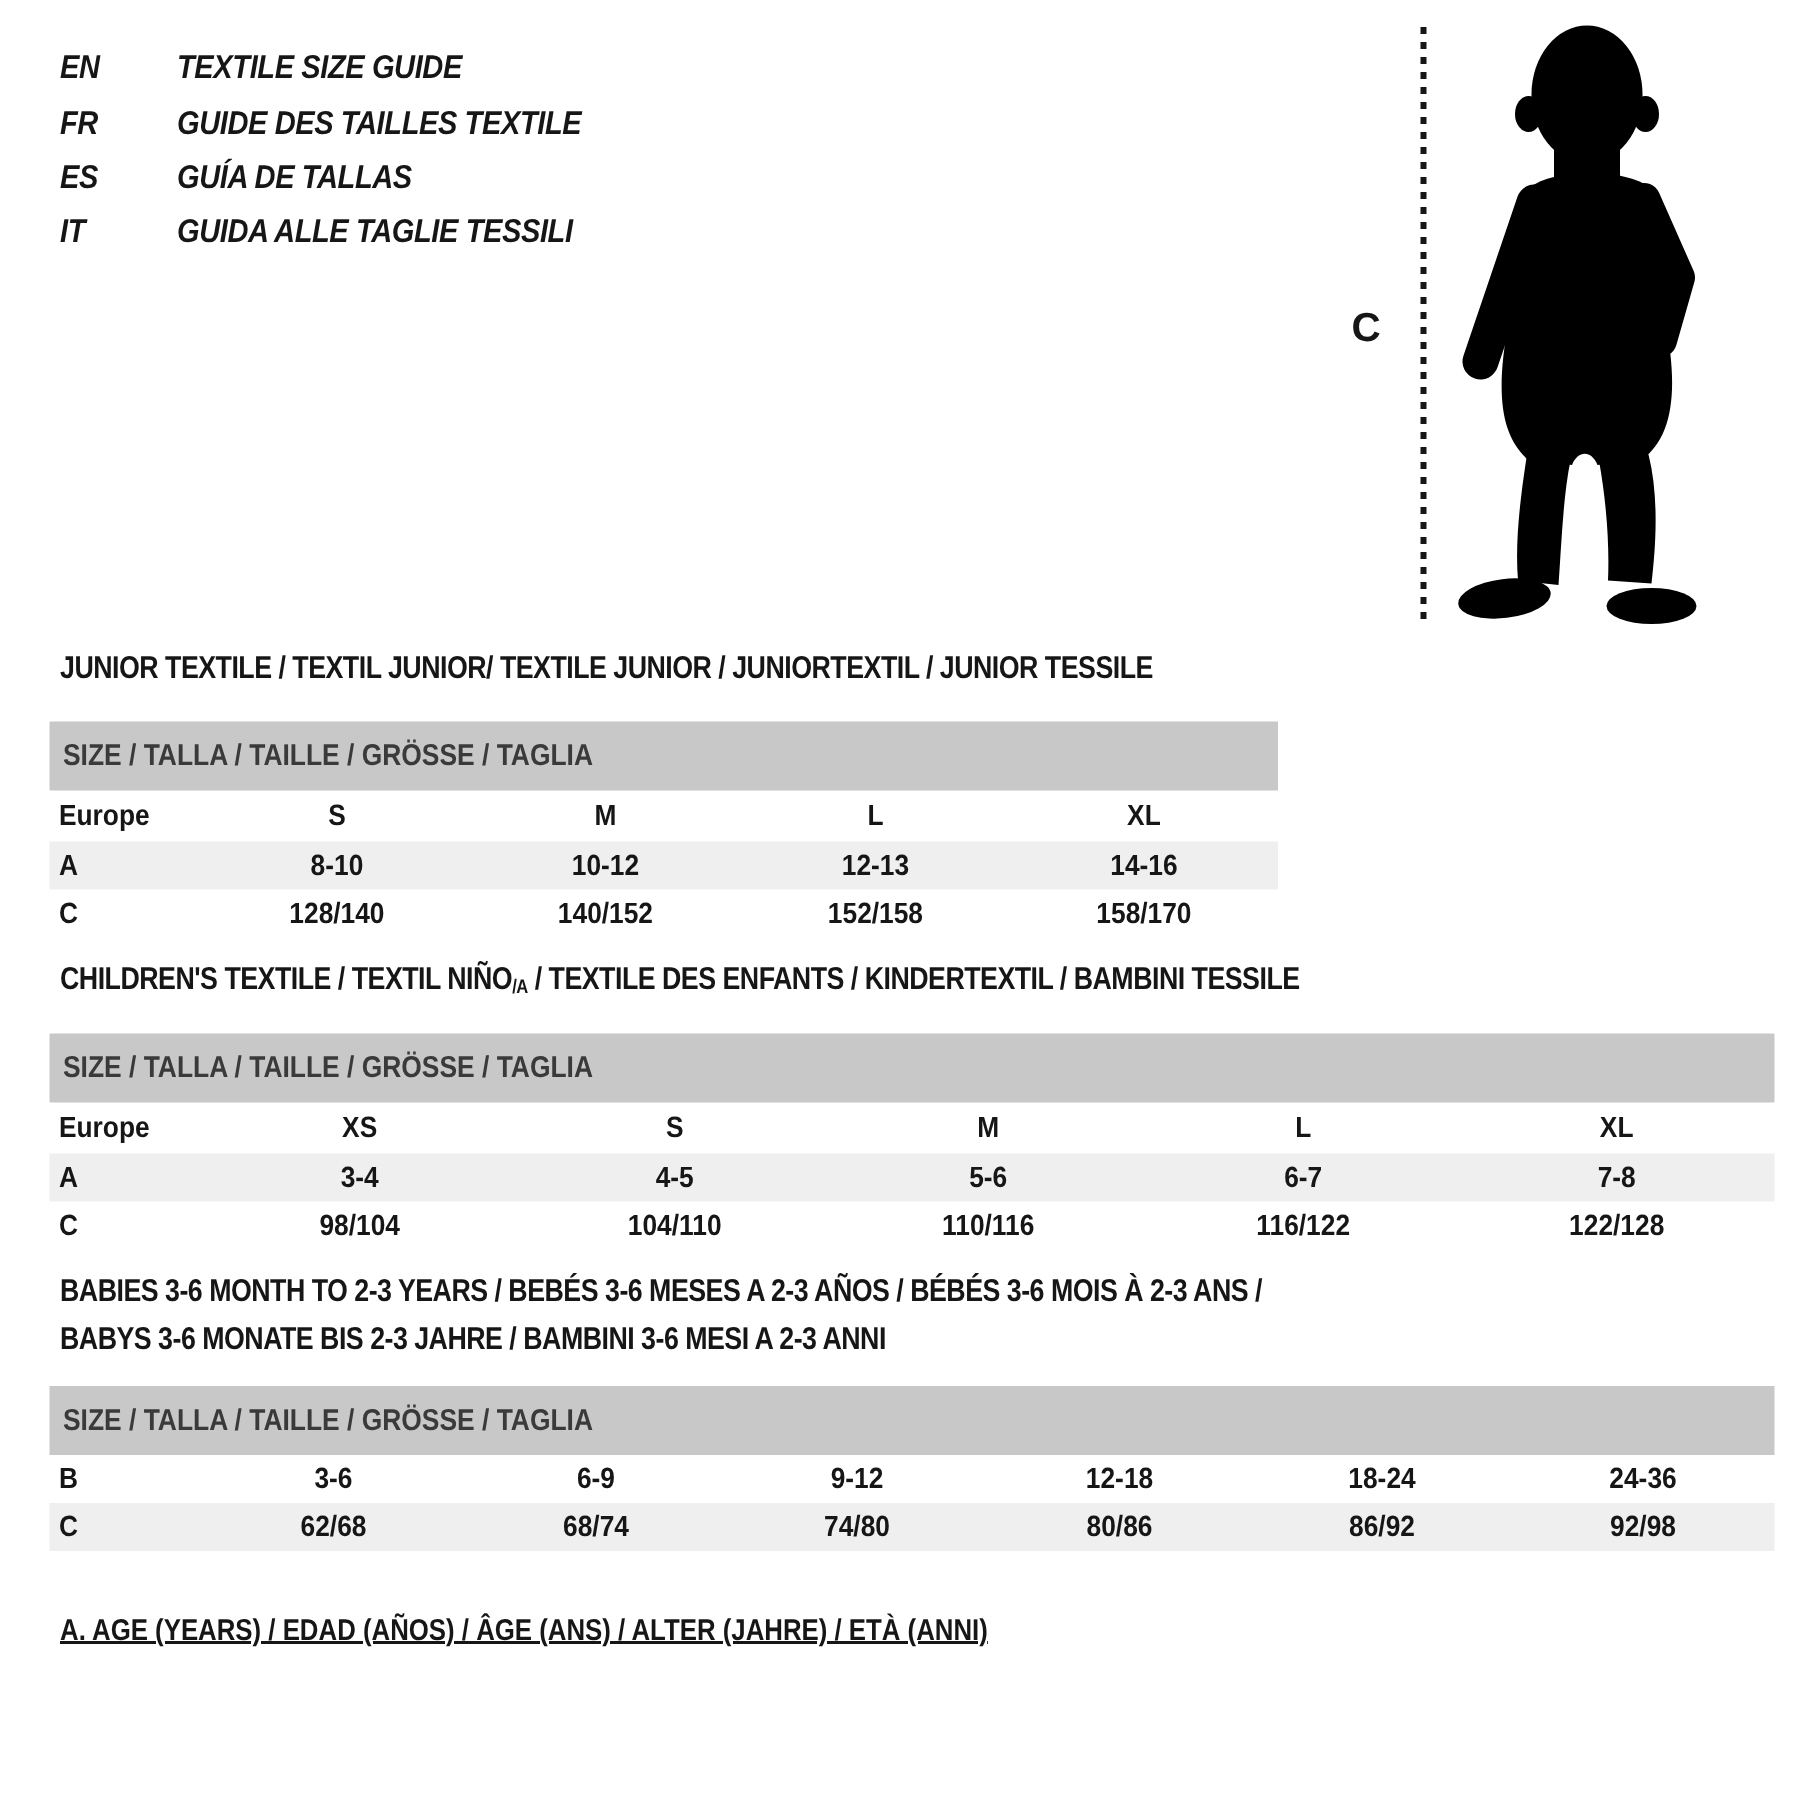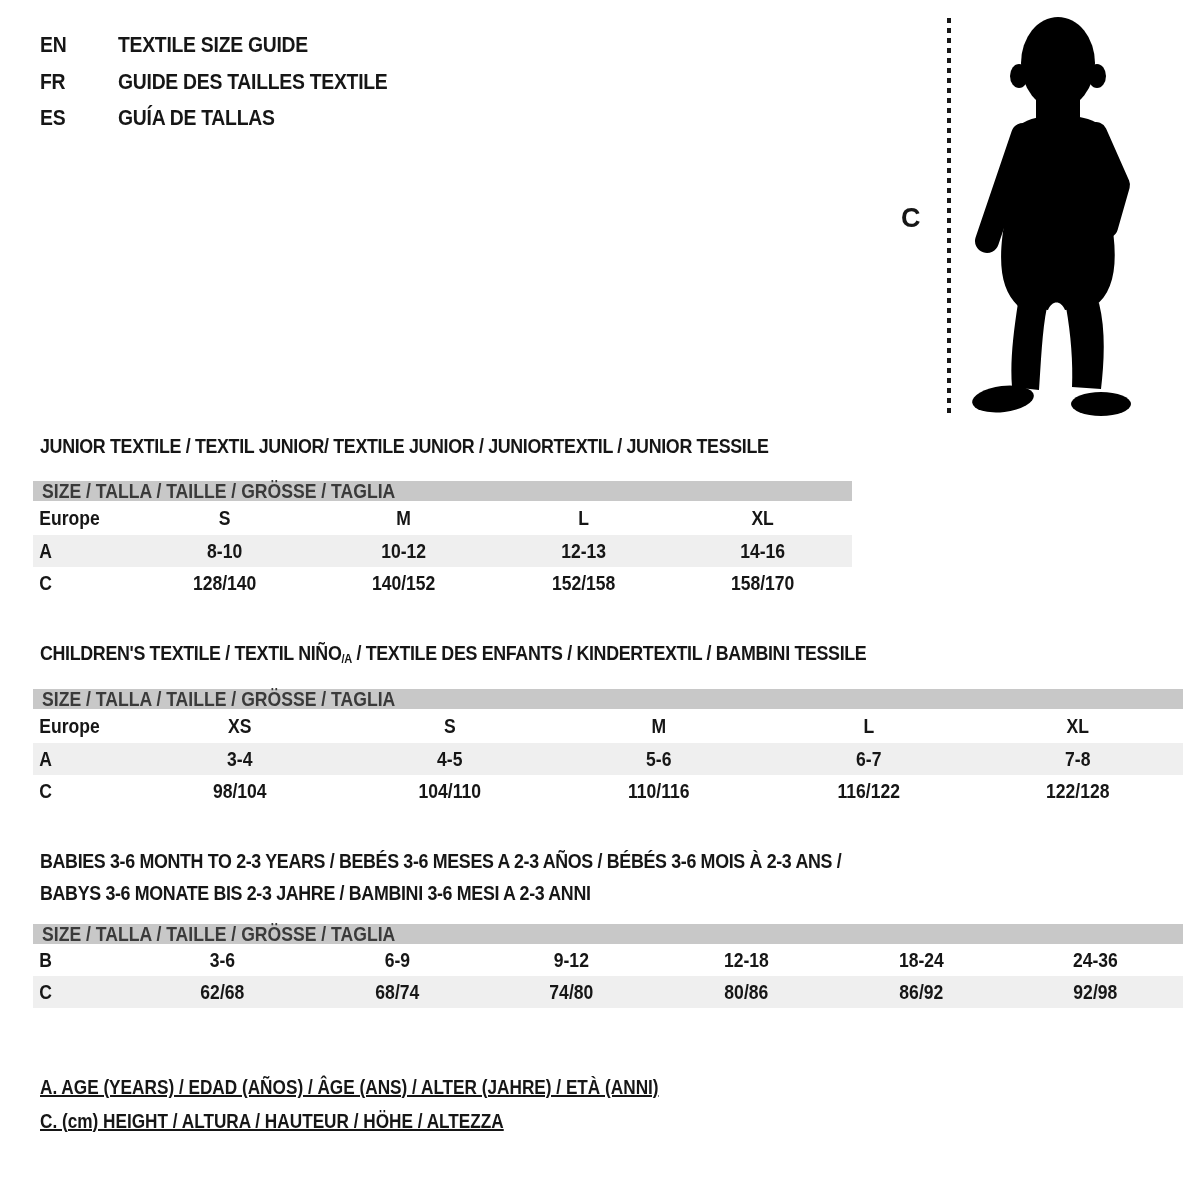--- a/index.html
+++ b/index.html
@@ -1,37 +1,37 @@
 <!DOCTYPE html>
 <html><head>
 <meta charset="utf-8">
 <style>
   * { margin:0; padding:0; box-sizing:border-box; }
   body { background:#ffffff; font-family:"Liberation Sans", "DejaVu Sans", sans-serif; }
   #page { position:relative; width:1200px; height:1200px; background:#ffffff; overflow:hidden; color:#161616; }
 
   
-  .lang-list { position:absolute; left:40px; top:27px; }
+  .lang-list { position:absolute; left:40px; top:27px;font-style:italic; }
   .lang-row { display:flex; height:36.4px; align-items:center; }
   .lang-code { width:78px; font-size:22px; font-weight:700; letter-spacing:-0.3px; transform:scaleX(0.88); transform-origin:0 50%; white-space:nowrap; }
   .lang-title { font-size:22px; font-weight:700; letter-spacing:-0.3px; transform:scaleX(0.88); transform-origin:0 50%; white-space:nowrap; }
 
   
   .dash-line { position:absolute; left:947px; top:18px; width:4px; height:398px;
       background-image:repeating-linear-gradient(to bottom, #161616 0px, #161616 5px, transparent 5px, transparent 10px); }
   .c-label { position:absolute; left:901px; top:203px; font-size:27px; font-weight:700; }
   .baby-svg { position:absolute; left:960px; top:13px; width:186px; height:406px; }
 
   
   .sec-title { position:absolute; left:40px; font-size:21px; font-weight:700; letter-spacing:-0.4px; transform:scaleX(0.85); transform-origin:0 50%; white-space:nowrap; }
   .sec-title sub { font-size:0.62em; vertical-align:-0.25em; font-weight:700; }
 
   
   .stable { position:absolute; }
-  .size-bar { background:#c8c8c8; height:20px; display:flex; align-items:center; padding-left:9px;
+  .size-bar { background:#c8c8c8; height:46px; display:flex; align-items:center; padding-left:9px;
       font-size:20px; font-weight:700; color:#3a3a3a; }
   .size-bar > span { transform:scaleX(0.88); transform-origin:0 50%; white-space:nowrap; }
   .trow { display:flex; align-items:center; height:32px; font-size:19.5px; font-weight:700; }
   .trow.shade { background:#efefef; }
   .lbl { width:102px; padding-left:7px; transform:scaleX(0.9); transform-origin:0 50%; white-space:nowrap; }
   .val { flex:1; text-align:center; transform:scaleX(0.9); transform-origin:50% 50%; white-space:nowrap; }
 
   
   .foot { position:absolute; left:40px; top:1071px; }
   .foot-line { height:33.5px; display:flex; align-items:center; font-size:20px; font-weight:700;text-decoration:underline; }
@@ -47,20 +47,24 @@
       <div class="lang-code">EN</div>
       <div class="lang-title">TEXTILE SIZE GUIDE</div>
     </div>
     <div class="lang-row">
       <div class="lang-code">FR</div>
       <div class="lang-title">GUIDE DES TAILLES TEXTILE</div>
     </div>
     <div class="lang-row">
       <div class="lang-code">ES</div>
       <div class="lang-title">GUÍA DE TALLAS</div>
+    </div>
+    <div class="lang-row">
+      <div class="lang-code">IT</div>
+      <div class="lang-title">GUIDA ALLE TAGLIE TESSILI</div>
     </div>
   </div>
 
   <div class="dash-line"></div>
   <div class="c-label">C</div>
   <svg class="baby-svg" viewBox="0 0 186 406" xmlns="http://www.w3.org/2000/svg" aria-hidden="true">
     <g fill="#000000" stroke="none">
       <ellipse cx="98" cy="50" rx="37" ry="46"></ellipse>
       <ellipse cx="59" cy="63" rx="9" ry="12"></ellipse>
       <ellipse cx="137" cy="63" rx="9" ry="12"></ellipse>
@@ -160,18 +164,15 @@
       <div class="val">80/86</div>
       <div class="val">86/92</div>
       <div class="val">92/98</div>
     </div>
   </div>
 
   <div class="foot">
     <div class="foot-line">
         <span>A. AGE (YEARS) / EDAD (AÑOS) / ÂGE (ANS) / ALTER (JAHRE) / ETÀ (ANNI)</span>
       </div>
-    <div class="foot-line">
-        <span>C. (cm) HEIGHT / ALTURA / HAUTEUR / HÖHE / ALTEZZA</span>
-      </div>
   </div>
 
 </div>
 
 </body></html>

